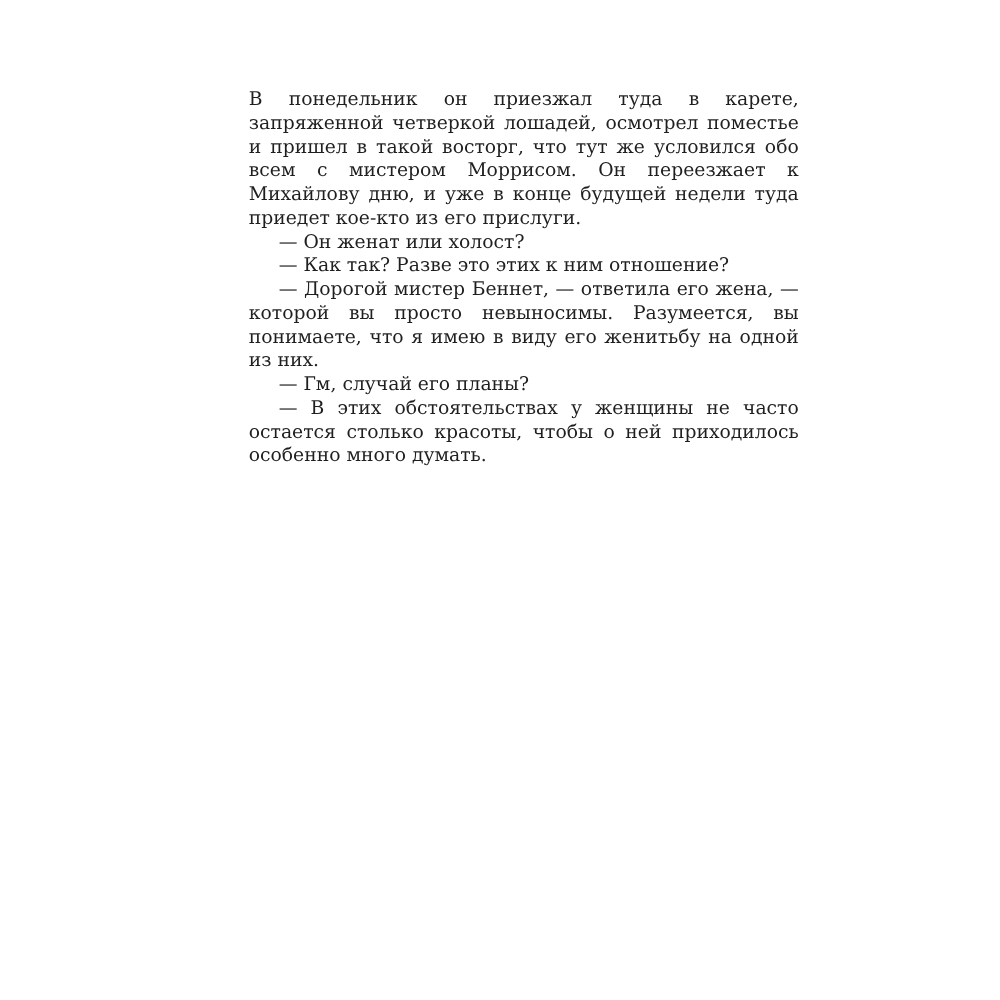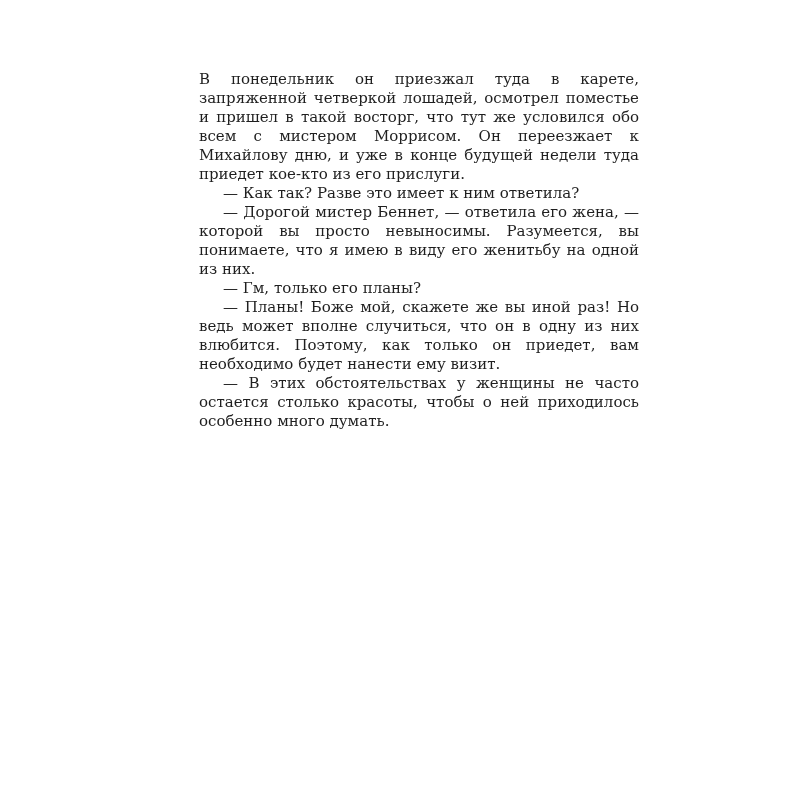--- a/index.html
+++ b/index.html
@@ -41,20 +41,20 @@
   .para.no-indent {
     text-indent: 0;
   }
 </style>
 </head>
 <body>
 
 <div class="page">
   <div class="text-block">
     <p class="para no-indent">В понедельник он приезжал туда в карете, запряженной четверкой лошадей, осмотрел поместье и пришел в такой восторг, что тут же условился обо всем с мистером Моррисом. Он переезжает к Михайлову дню, и уже в конце будущей недели туда приедет кое-кто из его прислуги.</p>
-    <p class="para">— Как так? Разве это имеет к ним ответила?</p>
+    <p class="para">— Он женат или холост?</p>
+    <p class="para">— Как так? Разве это этих к ним отношение?</p>
     <p class="para">— Дорогой мистер Беннет, — ответила его жена, — которой вы просто невыносимы. Разумеется, вы понимаете, что я имею в виду его женитьбу на одной из них.</p>
-    <p class="para">— Гм, только его планы?</p>
-    <p class="para">— Планы! Боже мой, скажете же вы иной раз! Но ведь может вполне случиться, что он в одну из них влюбится. Поэтому, как только он приедет, вам необходимо будет нанести ему визит.</p>
+    <p class="para">— Гм, случай его планы?</p>
     <p class="para">— В этих обстоятельствах у женщины не часто остается столько красоты, чтобы о ней приходилось особенно много думать.</p>
 
   </div>
 </div>
 
 </body></html>

